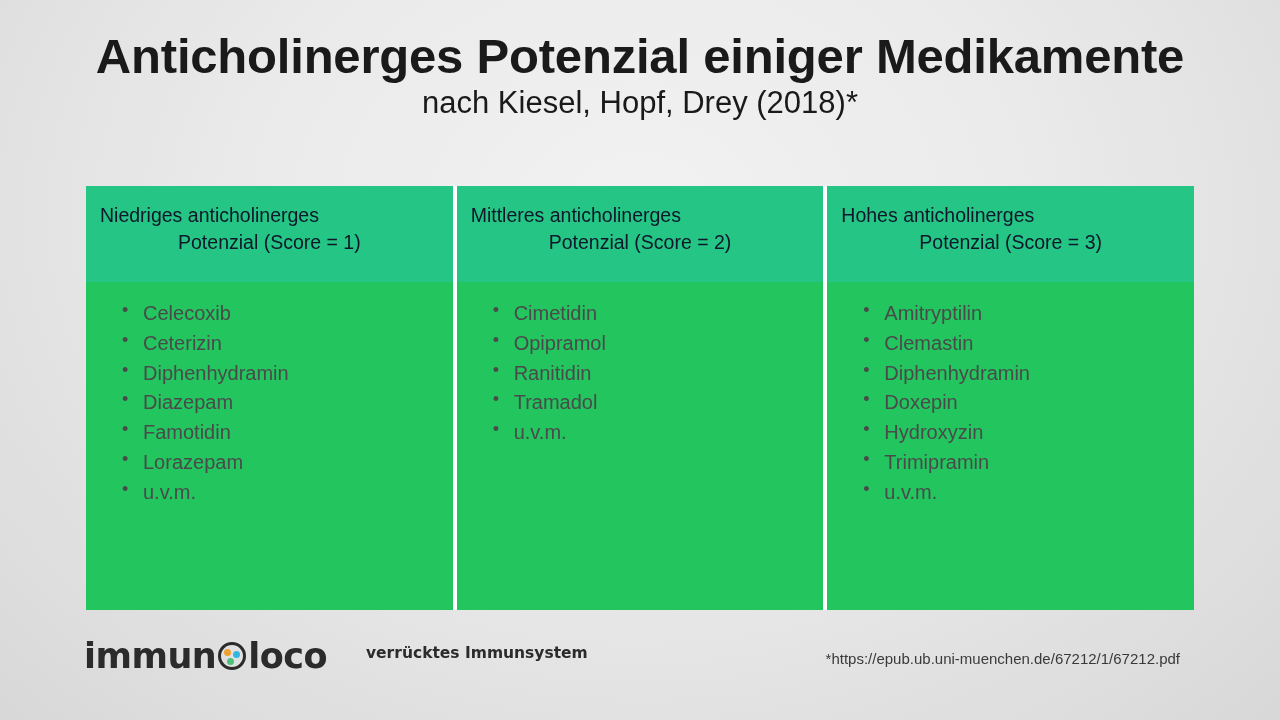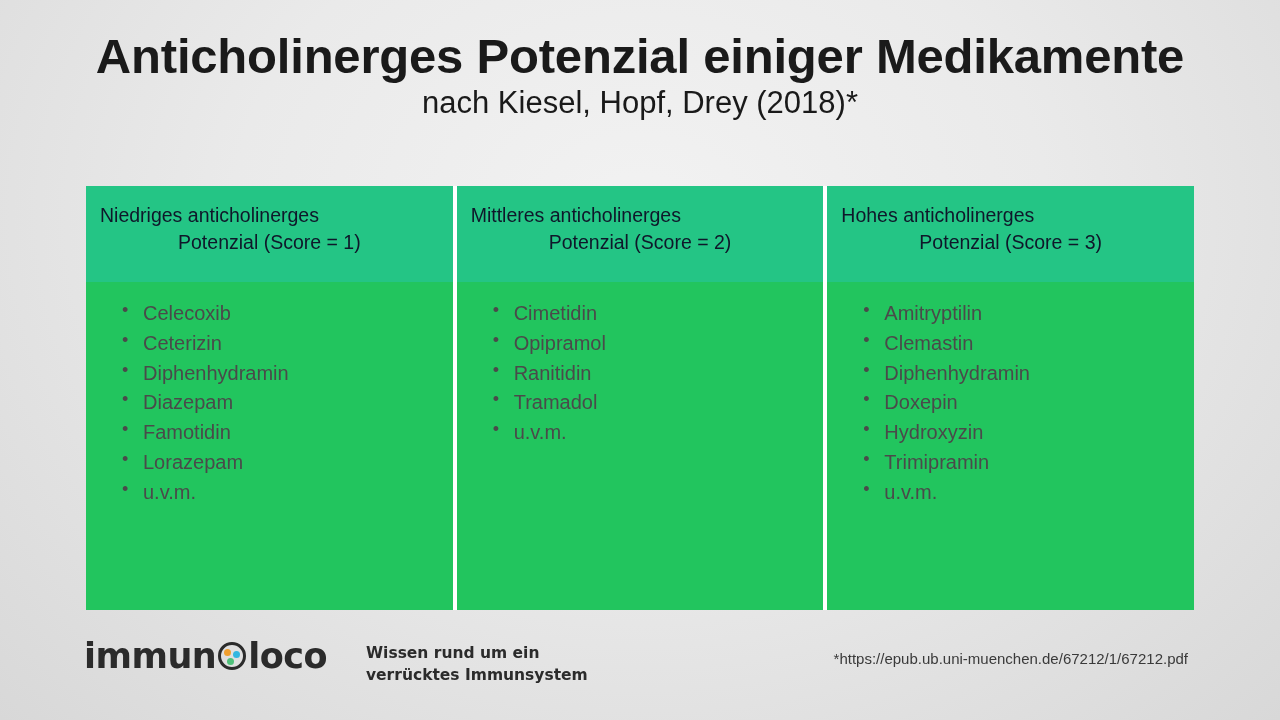--- a/index.html
+++ b/index.html
@@ -151,21 +151,21 @@
     left: 366px;
     top: 22px;
     font-size: 15.5px;
     font-weight: bold;
     color: #2b2b2b;
     line-height: 1.45;
     font-family: "DejaVu Sans", sans-serif;
   }
   .source {
     position: absolute;
-    right: 92px;
+    right: 100px;
     top: 30px;
     font-size: 15px;
     color: #3a3a3a;
   }
 </style>
 </head>
 <body>
 
 <div class="slide">
 
@@ -237,21 +237,20 @@
       <span class="logo-mark">
         <span class="ring"></span>
         <span class="dot dot-a"></span>
         <span class="dot dot-b"></span>
         <span class="dot dot-c"></span>
       </span>
       <span class="logo-text">loco</span>
     </div>
 
     <div class="tagline">
-      <div>Wissen rund um ein</div>
       <div>verrücktes Immunsystem</div>
     </div>
 
     <div class="source">*https://epub.ub.uni-muenchen.de/67212/1/67212.pdf</div>
 
   </div>
 
 </div>
 
 </body></html>

